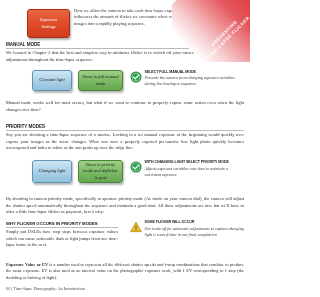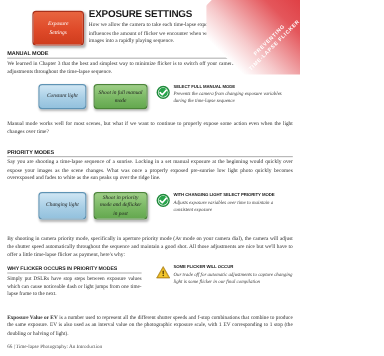--- a/index.html
+++ b/index.html
@@ -110,21 +110,20 @@
       <div class="b2">TIME-LAPSE FLICKER</div>
     </div>
   </div>
 
   <div class="header">
     <div class="tagbox">
       <span>Exposure</span>
       <span>Settings</span>
     </div>
     <div class="head-text">
-      <div class="head-title">EXPOSURE SETTINGS</div>
       <div class="head-body">How we allow the camera to take each time-lapse exposure greatly influences the amount of flicker we encounter when we combine our images into a rapidly playing sequence.</div>
     </div>
   </div>
 
   <div style="position:absolute;left:6px;right:6px;top:42px;">
     <div class="sec-head">MANUAL MODE</div>
     <div class="para">We learned in Chapter 3 that the best and simplest way to minimize flicker is to switch off your camera's ability to make exposure adjustments throughout the time-lapse sequence.</div>
   </div>
 
   <div class="diagram" style="top:69px;">

